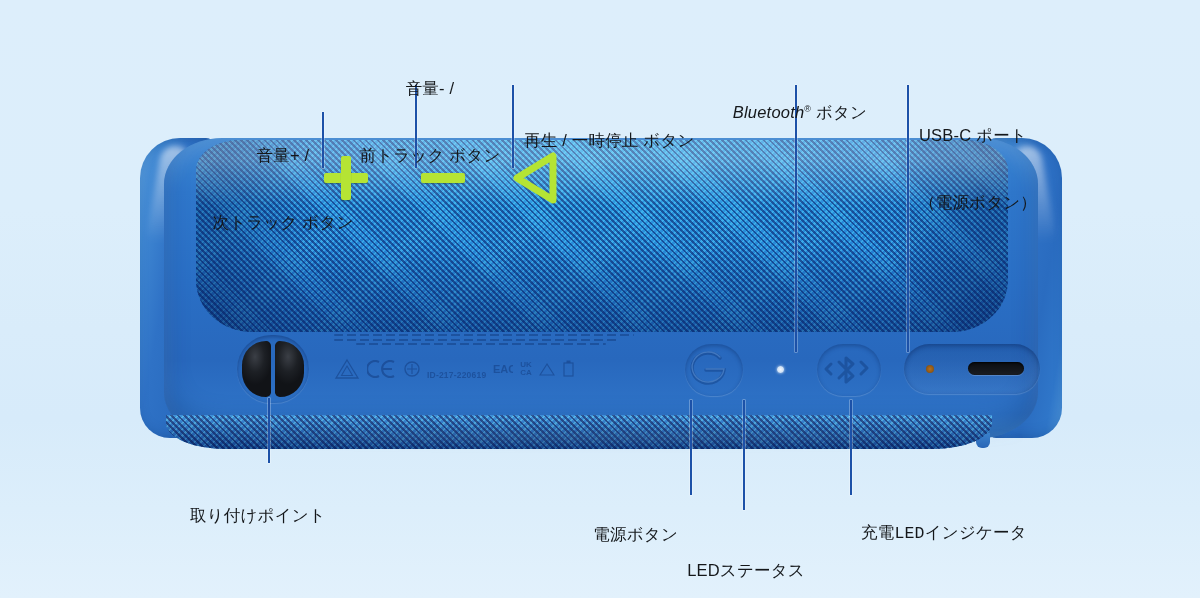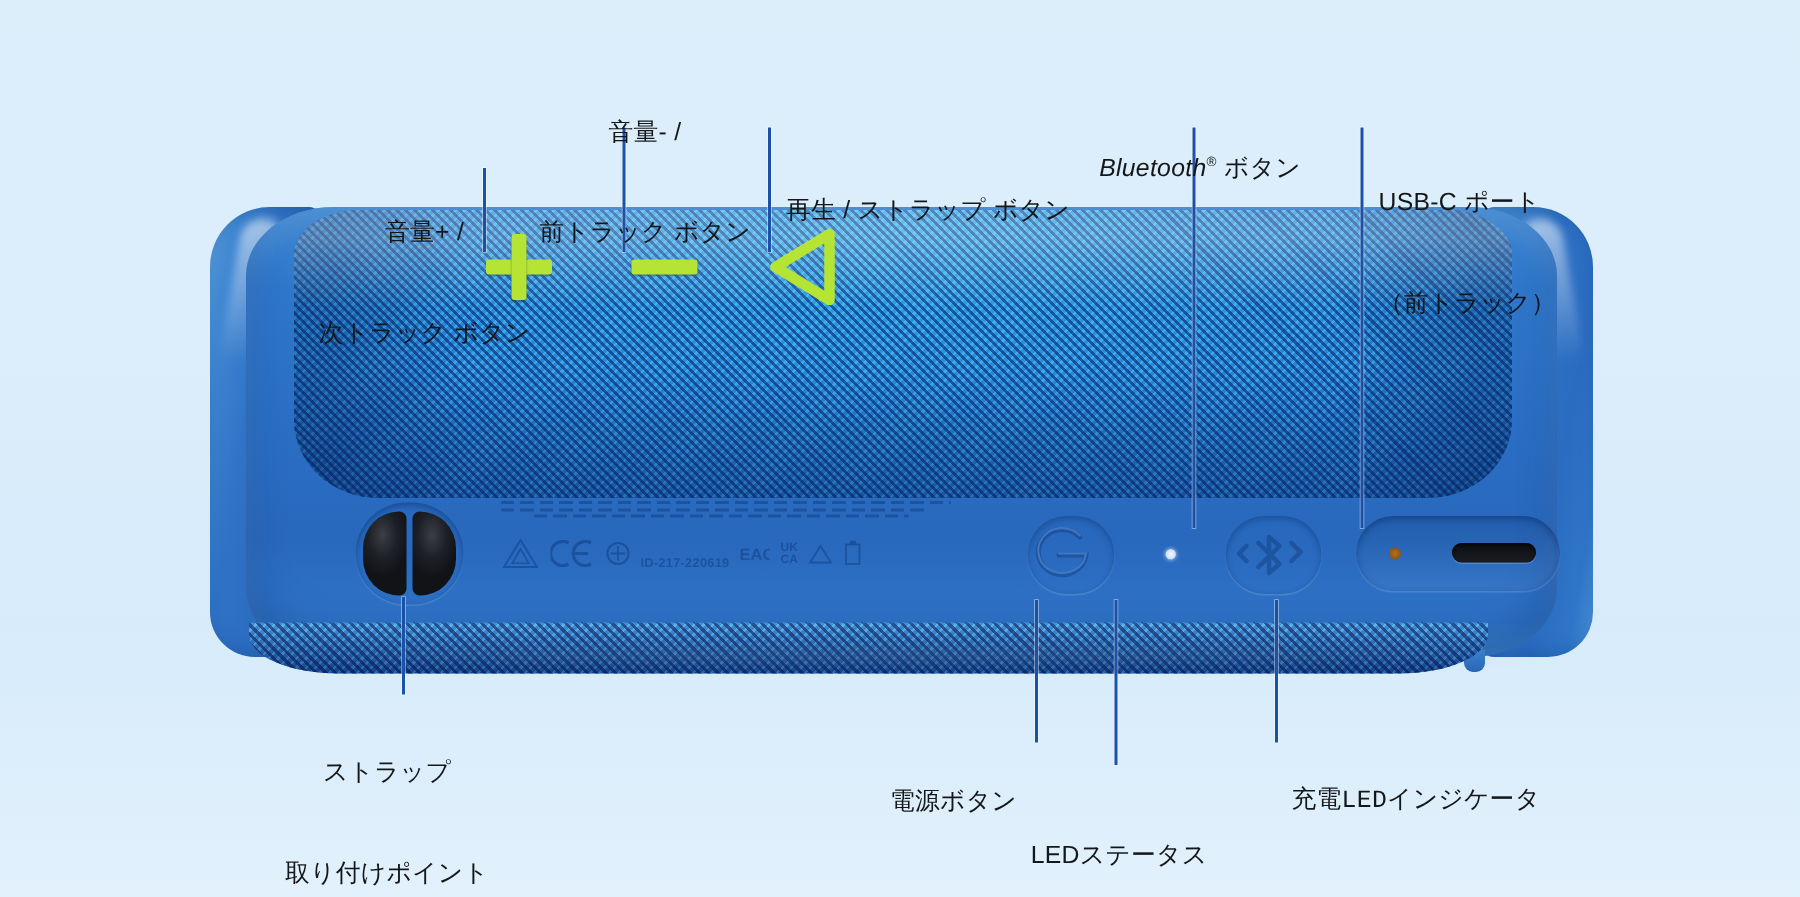--- a/index.html
+++ b/index.html
@@ -347,34 +347,33 @@
     <div>音量+ /</div>
     <div>次トラック ボタン</div>
   </div>
 
   <div class="label ctr" style="left:430px; top:33px;">
     <div>音量- /</div>
     <div>前トラック ボタン</div>
   </div>
 
   <div class="label lft" style="left:524px; top:85px;">
-    <div>再生 / ストラップ ボタン</div>
+    <div>再生 / 一時停止 ボタン</div>
   </div>
 
   <div class="label ctr" style="left:800px; top:57px;">
     <div><span class="it">Bluetooth</span><sup>®</sup><span> ボタン</span></div>
   </div>
 
   <div class="label lft" style="left:919px; top:80px;">
     <div>USB-C ポート</div>
-    <div>（前トラック）</div>
+    <div>（電源ボタン）</div>
   </div>
 
   <div class="label rgt" style="left:258px; top:460px; text-align:center; transform:translateX(-50%);">
-    <div>ストラップ</div>
     <div>取り付けポイント</div>
   </div>
 
   <div class="label rgt" style="left:678px; top:479px;">
     <div>電源ボタン</div>
   </div>
 
   <div class="label ctr" style="left:746px; top:515px;">
     <div>LEDステータス</div>
     

